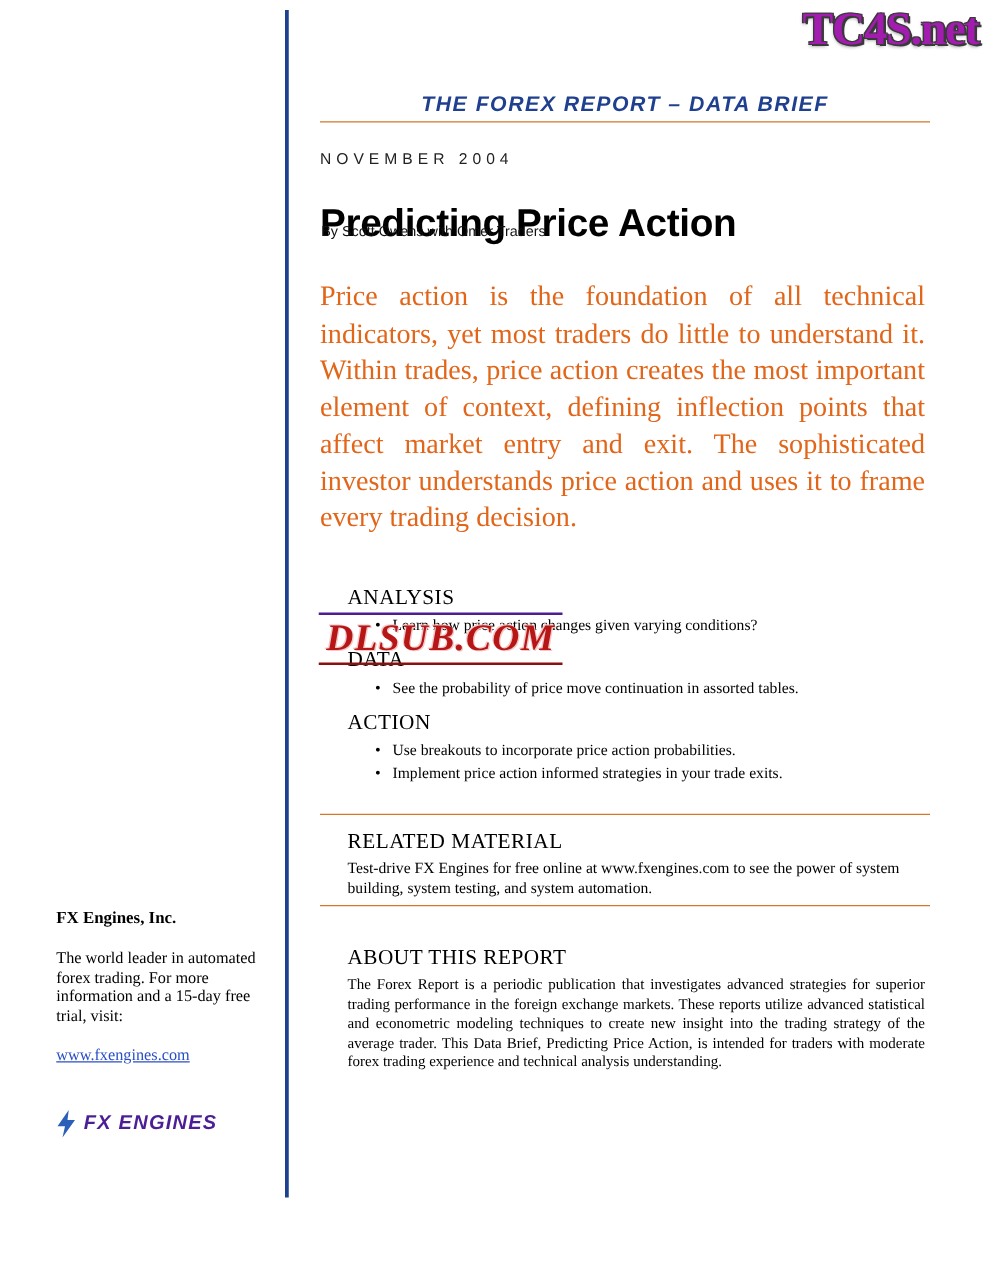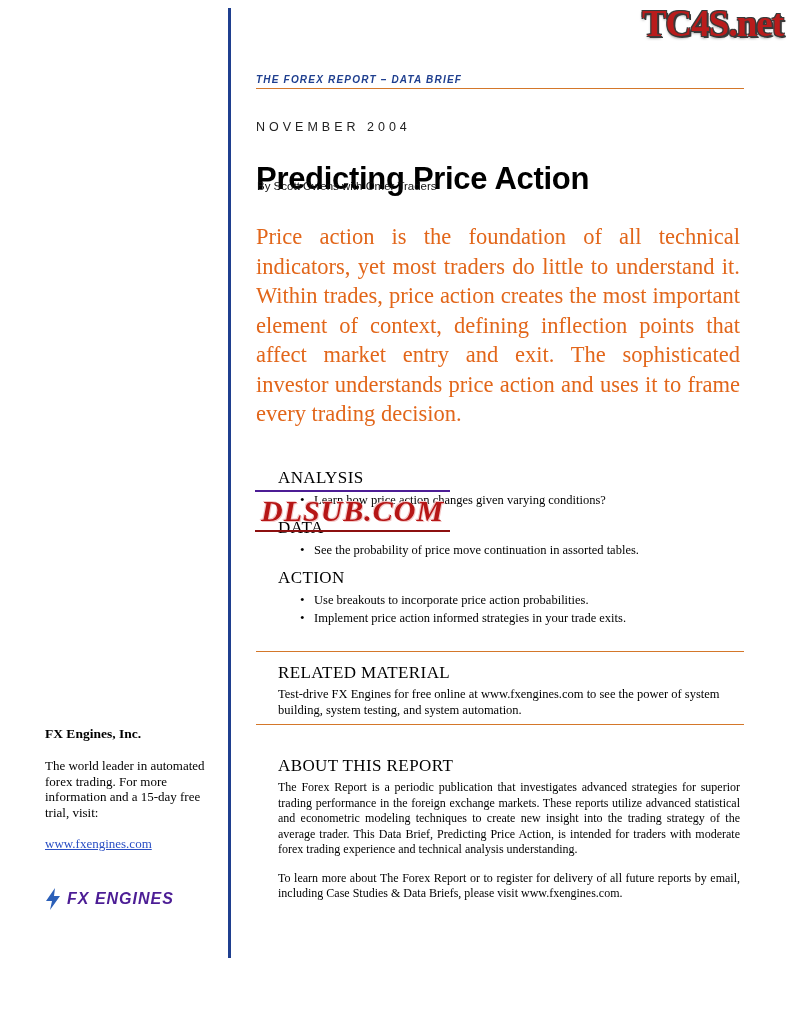--- a/index.html
+++ b/index.html
@@ -23,21 +23,21 @@
   }
 
   
   .wm-top {
     position: absolute;
     right: 8px;
     top: 2px;
     font-family: "Liberation Serif", serif;
     font-size: 37px;
     font-weight: bold;
-    color: #b91c1c;
+    color: #a21caf;
     letter-spacing: -1px;
     text-shadow:
       1px 1px 0 #3a3a3a, 2px 2px 0 #3a3a3a, -1px -1px 0 #3a3a3a,
       -1px 1px 0 #3a3a3a, 1px -1px 0 #3a3a3a, 0 2px 3px rgba(0,0,0,.5);
     z-index: 30;
   }
   .wm-bottom {
     position: absolute;
     right: 10px;
     bottom: 5px;
@@ -126,24 +126,25 @@
   .kicker-wrap {
     position: absolute;
     left: 256px;
     top: 74px;
     width: 488px;
   }
   .kicker {
     font-family: "Liberation Sans", sans-serif;
     font-style: italic;
     font-weight: bold;
-    font-size: 10px;
+    font-size: 17px;
     letter-spacing: 1.2px;
     color: #1f3f8f;
     padding-bottom: 3px;
+    text-align: center;
   }
   .kicker-rule {
     border-bottom: 1.5px solid #d4772a;
     width: 488px;
   }
 
   .date {
     position: absolute;
     left: 256px;
     top: 120px;
@@ -296,21 +297,20 @@
   <div class="sec sec-related">
     <h2>RELATED MATERIAL</h2>
     <div class="body">Test-drive FX Engines for free online at www.fxengines.com to see the power of system building, system testing, and system automation.</div>
   </div>
 
   <div class="rule-orange rule-2"></div>
 
   <div class="sec sec-about">
     <h2>ABOUT THIS REPORT</h2>
     <div class="body">The Forex Report is a periodic publication that investigates advanced strategies for superior trading performance in the foreign exchange markets.  These reports utilize advanced statistical and econometric modeling techniques to create new insight into the trading strategy of the average trader.  This Data Brief, Predicting Price Action, is intended for traders with moderate forex trading experience and technical analysis understanding.</div>
-    <div class="body p2">To learn more about The Forex Report or to register for delivery of all future reports by email, including Case Studies &amp; Data Briefs, please visit www.fxengines.com.</div>
   </div>
 
   <div class="leftcol">
     <div class="company">FX Engines, Inc.</div>
     <div class="blurb">The world leader in automated forex trading. For more information and a 15-day free trial, visit:</div>
     <a class="link" href="#">www.fxengines.com</a>
   </div>
 
   <div class="logo">
     <span class="bolt">

